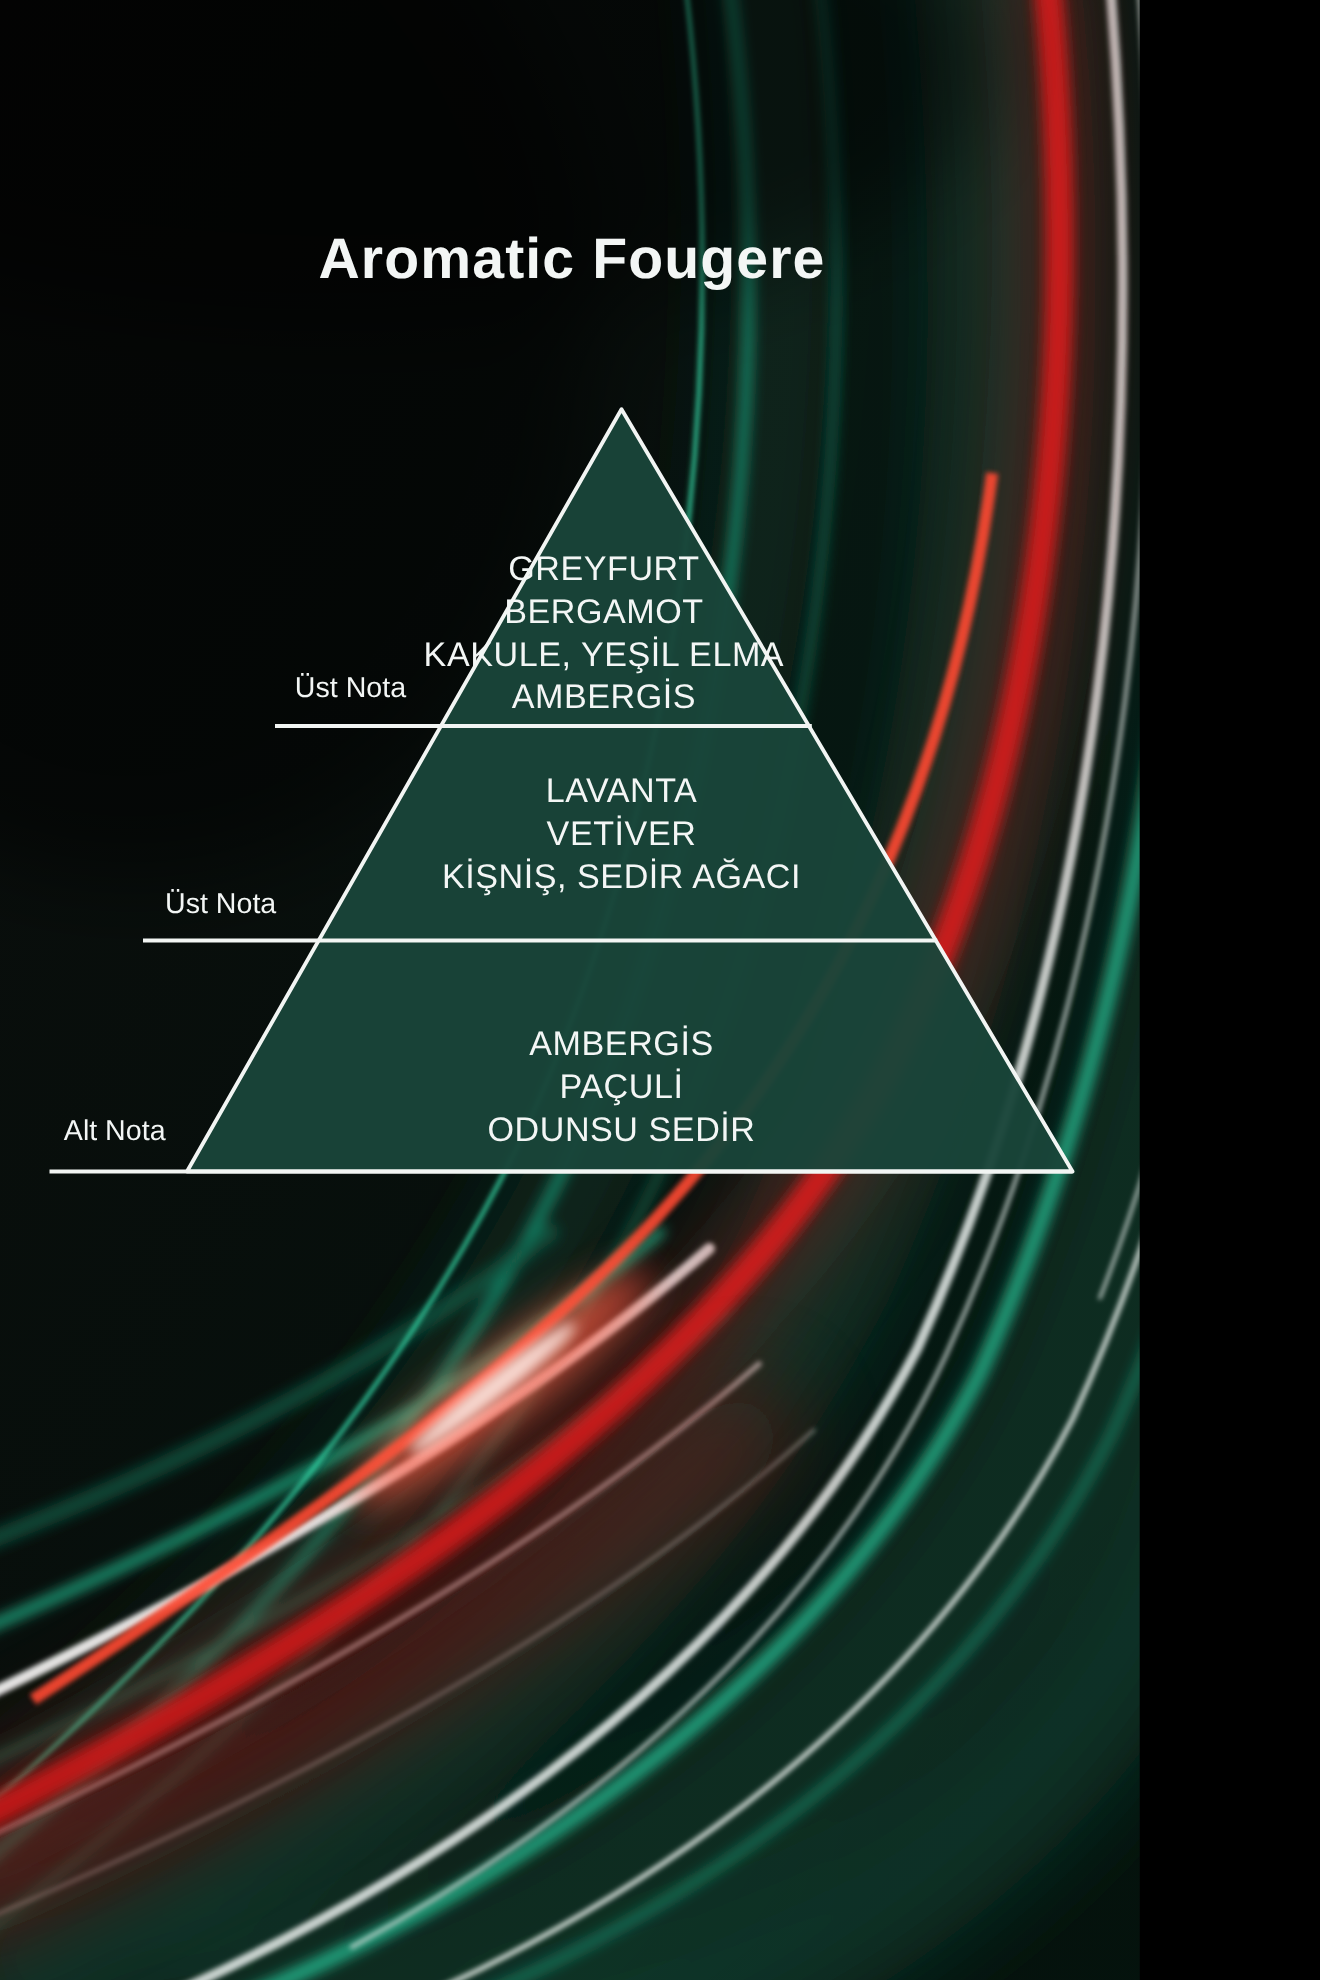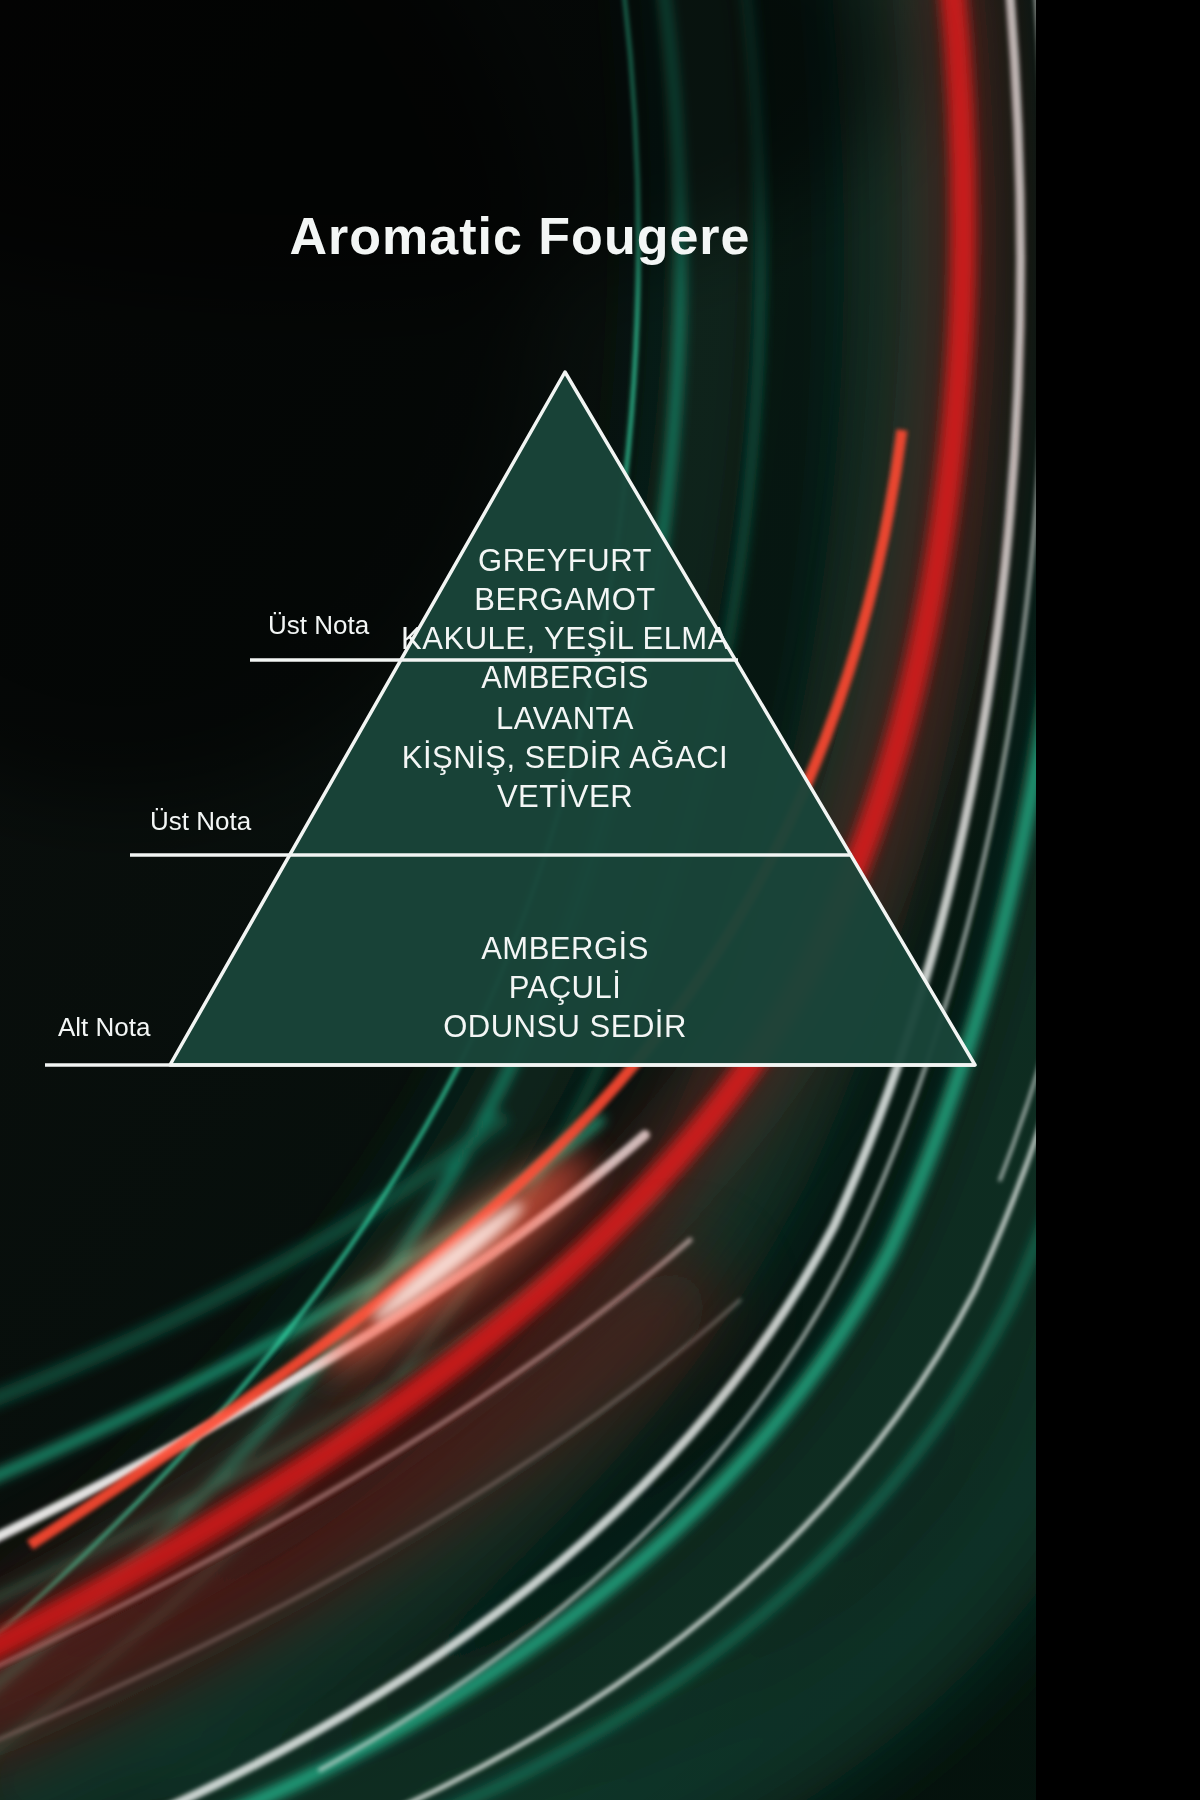--- a/index.html
+++ b/index.html
@@ -35,21 +35,21 @@
   .label-3{left:58px;top:1012px;}
   .notes{
     position:absolute;
     width:700px;
     text-align:center;
     color:var(--text-color,#f3f6f5);
     font-size:31px;
     line-height:39px;
     letter-spacing:0.5px;
   }
-  .notes-1{left:215px;top:497px;margin-top:44px;}
+  .notes-1{left:199px;top:497px;}
   .notes-2{left:215px;top:699px;}
   .notes-3{left:215px;top:901px;margin-top:28px;}
 </style>
 </head>
 <body>
 
 <div class="canvas">
 
   <svg class="bg" width="1200" height="1800" viewBox="0 0 1200 1800" aria-hidden="true">
     <defs>
@@ -131,22 +131,22 @@
 
   <div class="notes notes-1">
     <div class="note-line">GREYFURT</div>
     <div class="note-line">BERGAMOT</div>
     <div class="note-line">KAKULE, YEŞİL ELMA</div>
     <div class="note-line">AMBERGİS</div>
   </div>
 
   <div class="notes notes-2">
     <div class="note-line">LAVANTA</div>
+    <div class="note-line">VETİVER</div>
     <div class="note-line">KİŞNİŞ, SEDİR AĞACI</div>
-    <div class="note-line">VETİVER</div>
   </div>
 
   <div class="notes notes-3">
     <div class="note-line">AMBERGİS</div>
     <div class="note-line">PAÇULİ</div>
     <div class="note-line">ODUNSU SEDİR</div>
   </div>
 
 </div>
 

